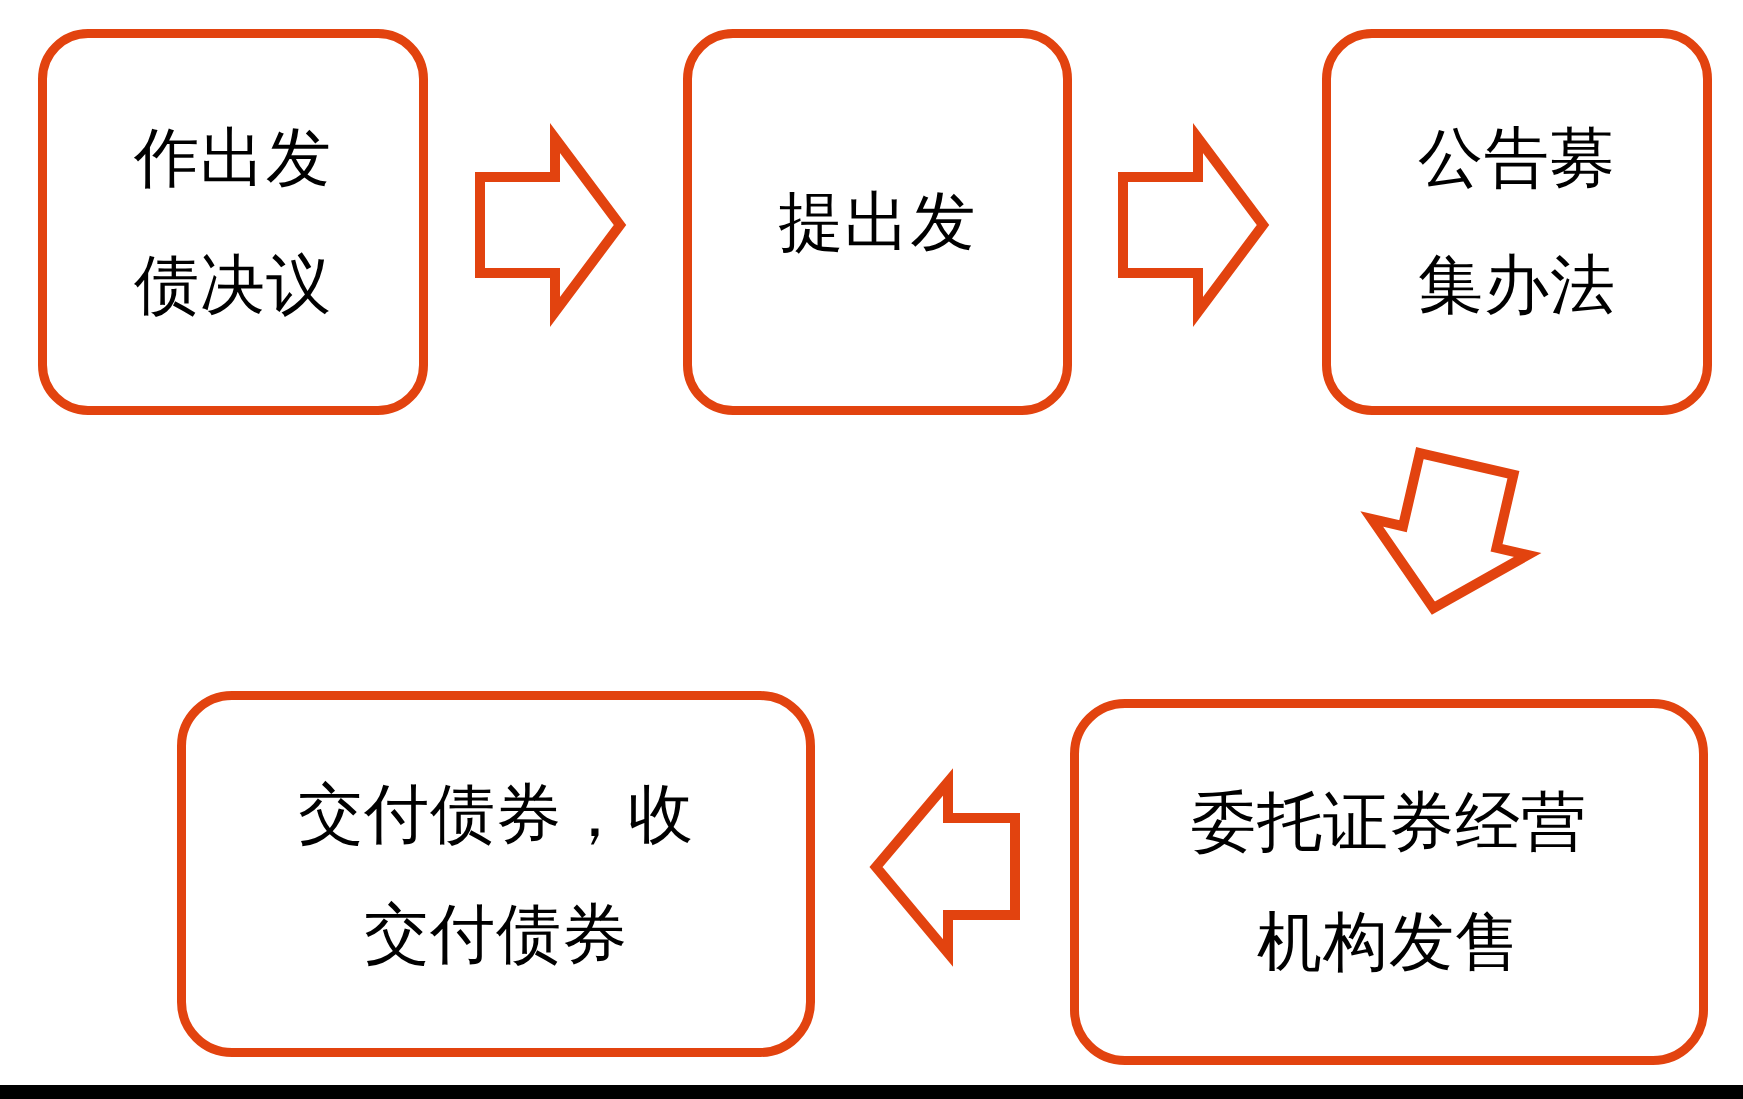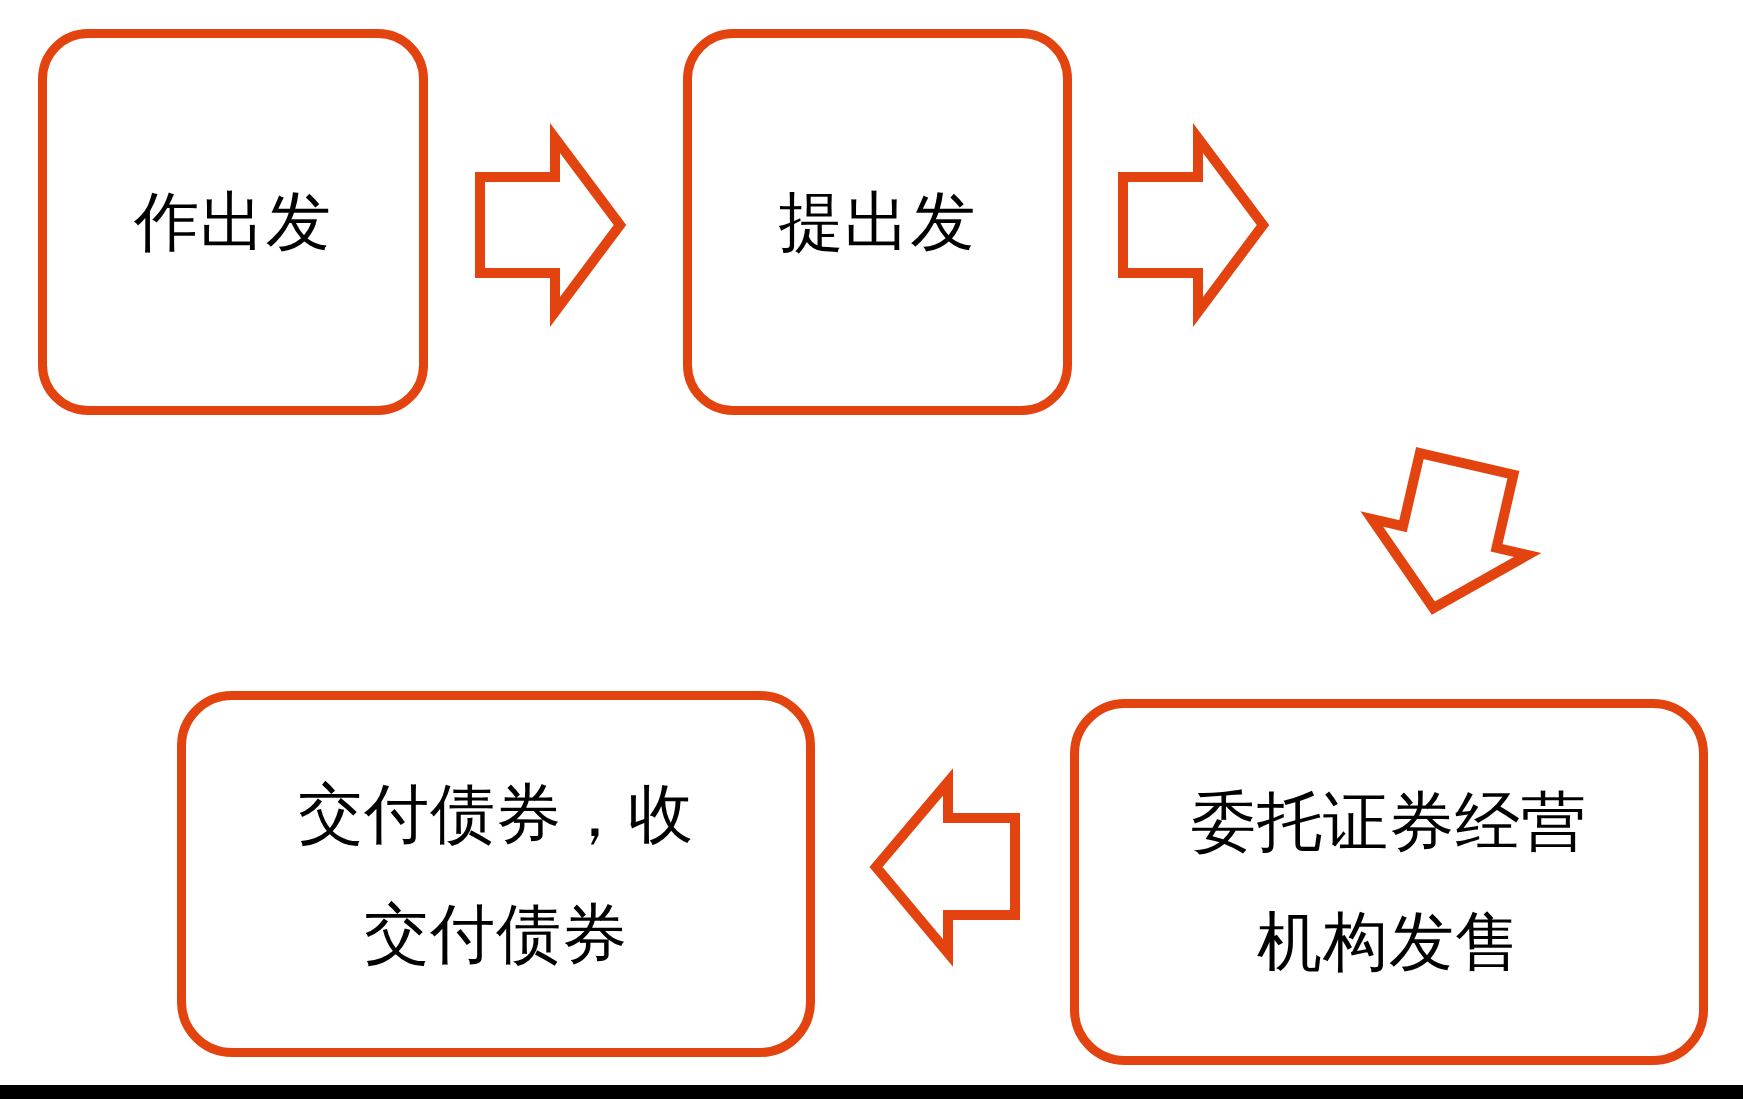--- a/index.html
+++ b/index.html
@@ -59,26 +59,31 @@
     background:var(--bar);
   }
 </style>
 </head>
 <body>
 
 <div class="canvas">
 
   <div class="node node-top n1">
     <div class="line">作出发</div>
+    <div class="line">债决议</div>
   </div>
 
   <div class="node node-top n2">
     <div class="line">提出发</div>
   </div>
 
+  <div class="node node-top n3">
+    <div class="line">公告募</div>
+    <div class="line">集办法</div>
+  </div>
 
   <div class="node node-bottom n4">
     <div class="line">委托证券经营</div>
     <div class="line">机构发售</div>
   </div>
 
   <div class="node node-bottom n5">
     <div class="line">交付债券，收</div>
     <div class="line">交付债券</div>
   </div>

